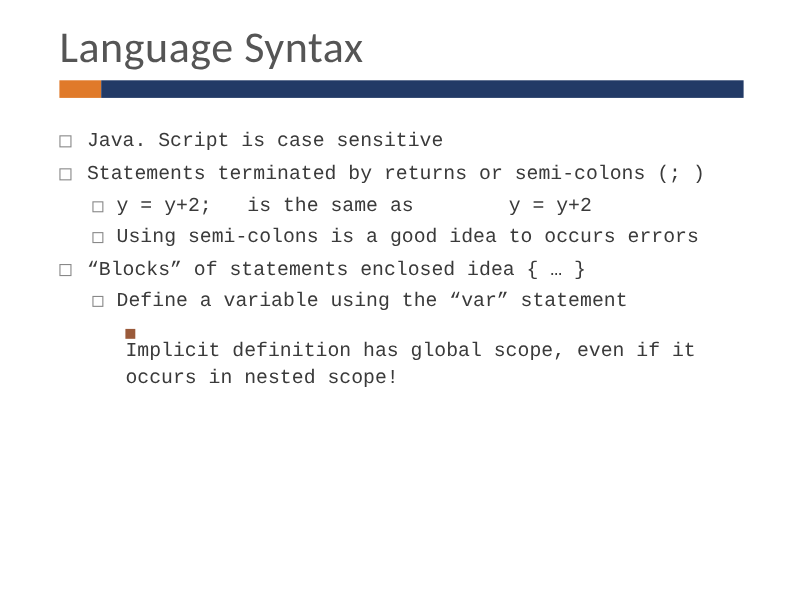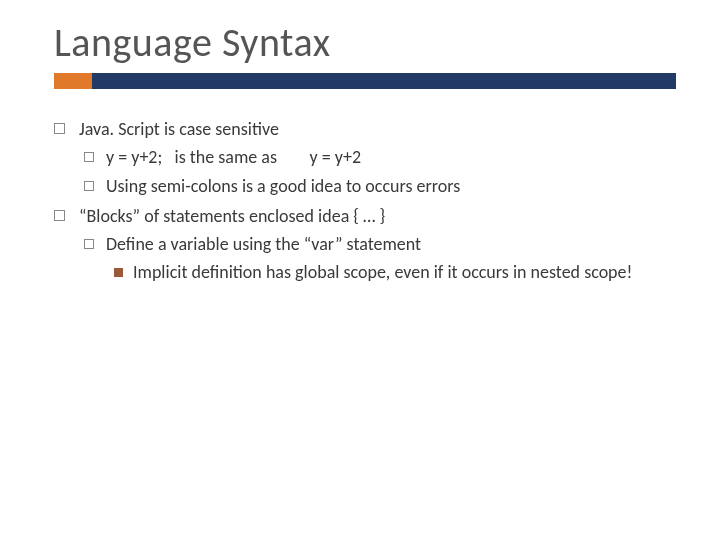--- a/index.html
+++ b/index.html
@@ -52,20 +52,21 @@
     display: flex;
     margin: 6px 0 2px 0;
   }
   .lvl2 {
     display: flex;
     margin: 4px 0 2px 30px;
   }
   .lvl3 {
     display: flex;
     margin: 4px 0 2px 60px;
+    flex-direction: column;
   }
   .b-open {
     display: inline-block;
     width: 11px;
     height: 11px;
     border: 1.5px solid #888;
     box-sizing: border-box;
     margin-right: 14px;
     margin-top: 6px;
     flex-shrink: 0;
@@ -82,39 +83,43 @@
   }
   .b-filled {
     display: inline-block;
     width: 9px;
     height: 9px;
     background: #9a5a3a;
     margin-right: 10px;
     margin-top: 8px;
     flex-shrink: 0;
   }
-  .txt { flex: 1; }
+  .txt { flex: 1; font-family: Liberation Mono, monospace; }
 </style>
 </head>
 <body>
 
 <div class="slide">
   <h1 class="title">Language Syntax</h1>
   <div class="accent-row">
     <div class="accent-orange"></div>
     <div class="accent-navy"></div>
   </div>
 
   <div class="content">
 
     <div class="lvl1">
       <span class="b-open"></span>
       <span class="txt">Java. Script is case sensitive</span>
     </div>
 
+    <div class="lvl1">
+      <span class="b-open"></span>
+      <span class="txt">Statements terminated by returns or semi-colons (; )</span>
+    </div>
       <div class="lvl2">
         <span class="b-open-sm"></span>
         <span class="txt" style="white-space:pre;">y = y+2;   is the same as        y = y+2</span>
       </div>
       <div class="lvl2">
         <span class="b-open-sm"></span>
         <span class="txt">Using semi-colons is a good idea to occurs errors</span>
       </div>
 
     <div class="lvl1">

